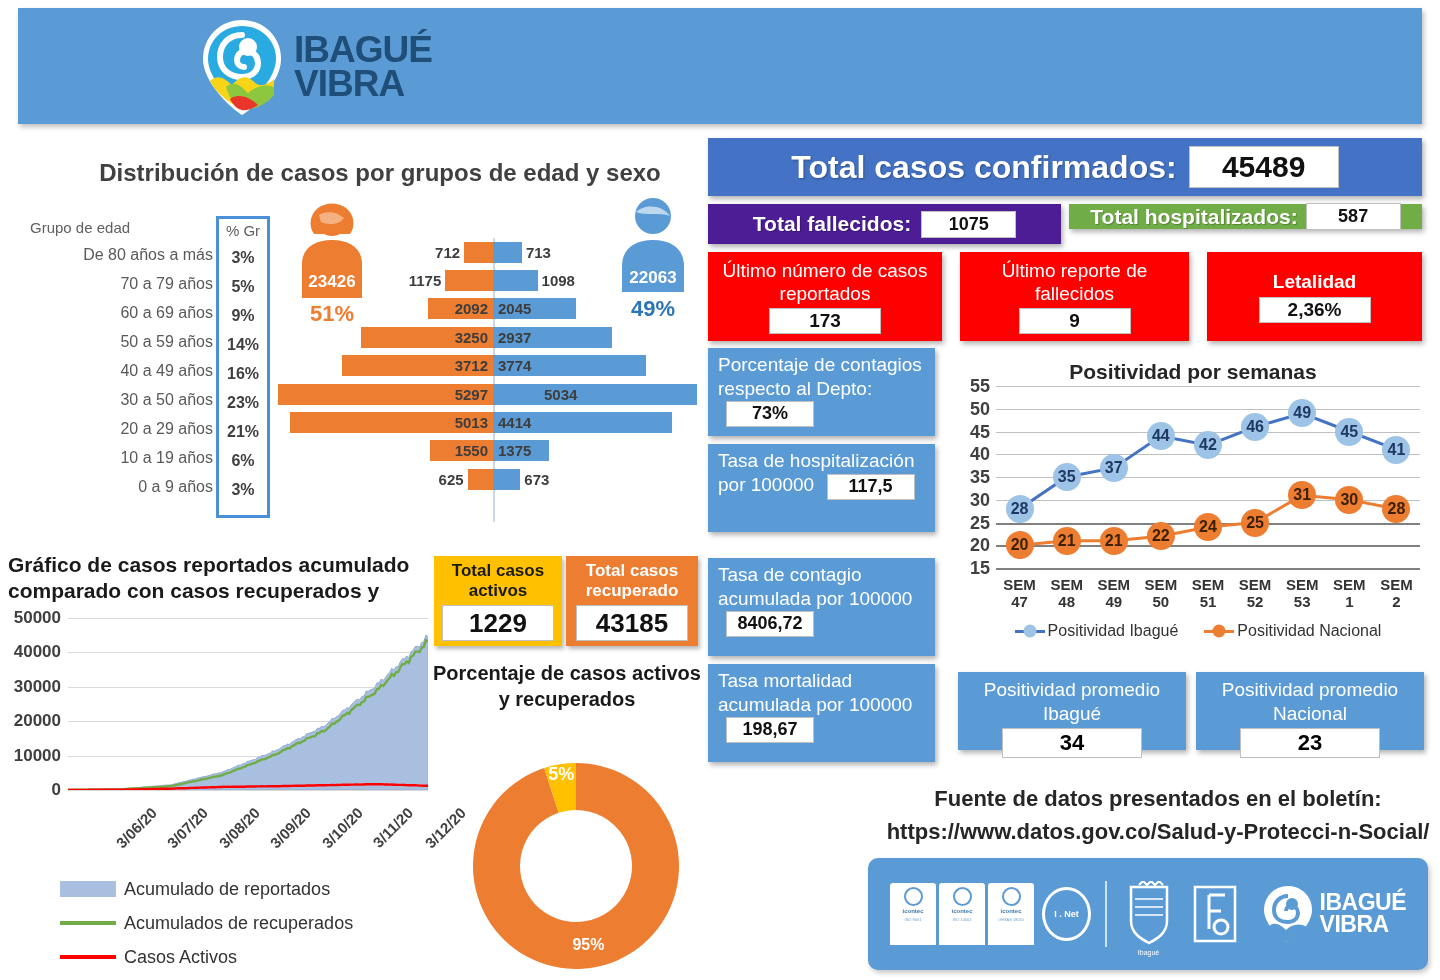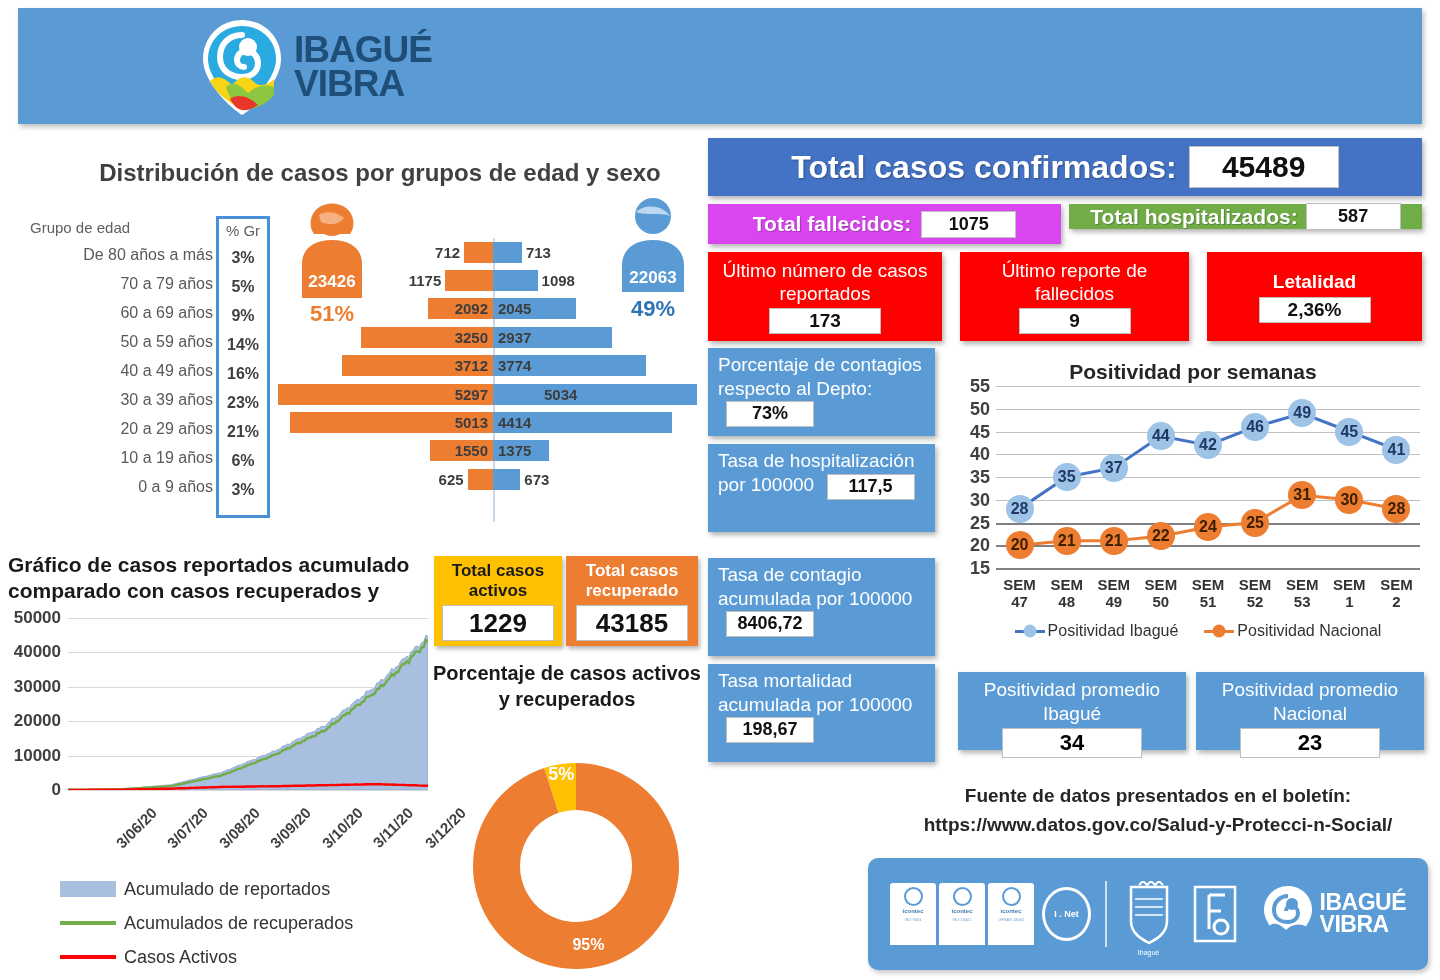--- a/index.html
+++ b/index.html
@@ -66,21 +66,21 @@
   
   .statbox { position:absolute; box-shadow:2px 3px 5px rgba(0,0,0,0.3); display:flex; align-items:center; }
   .valpill { background:#ffffff; border:1px solid #BFBFBF; font-weight:bold; color:#111;
              display:flex; align-items:center; justify-content:center; }
 
   #box-total { left:708px; top:138px; width:714px; height:58px; background:#4472C4;
                justify-content:center; gap:12px; }
   #box-total .lbl { color:#fff; font-weight:bold; font-size:32px; text-shadow:1px 1px 2px rgba(0,0,0,0.3); }
   #box-total .valpill { font-size:30px; padding:1px 14px; min-width:150px; height:42px; }
 
-  #box-fallecidos { left:708px; top:204px; width:353px; height:40px; background:#d946ef; justify-content:center; gap:10px; }
+  #box-fallecidos { left:708px; top:204px; width:353px; height:40px; background:#4c1d95; justify-content:center; gap:10px; }
   #box-hosp { left:1069px; top:204px; width:353px; height:25px; background:#70AD47; justify-content:center; gap:8px; }
   #box-fallecidos .lbl, #box-hosp .lbl { color:#fff; font-weight:bold; font-size:21px; text-shadow:1px 1px 1px rgba(0,0,0,0.25); }
   #box-fallecidos .valpill, #box-hosp .valpill { font-size:18px; height:27px; min-width:95px; }
 
   .redbox { background:#FE0000; flex-direction:column; justify-content:center; align-items:center; padding:4px 6px; }
   .redbox .lbl { color:#fff; font-size:19px; text-align:center; line-height:1.22; }
   .redbox .valpill { font-size:19px; height:26px; min-width:112px; margin-top:3px; }
   #box-ultcasos { left:708px; top:252px; width:234px; height:89px; }
   #box-ultfall  { left:960px; top:252px; width:229px; height:89px; }
   #box-letalidad{ left:1207px; top:252px; width:215px; height:89px; }
@@ -122,21 +122,21 @@
   .lgdot { width:13px; height:13px; border-radius:50%; position:absolute; left:50%; top:50%; transform:translate(-50%,-50%); }
 
   
   #bb-prom-ib { left:958px; top:672px; width:228px; height:78px; text-align:center; padding-top:6px; }
   #bb-prom-nc { left:1196px; top:672px; width:228px; height:78px; text-align:center; padding-top:6px; }
   .promval { background:#fff; border:1px solid #BFBFBF; font-weight:bold; font-size:22px;
              height:30px; width:140px; margin:2px auto 0; display:flex; align-items:center; justify-content:center; }
 
   
   #source { position:absolute; left:880px; top:782px; width:556px; text-align:center;
-            font-size:19px; font-weight:bold; color:#262626; line-height:1.5; }
+            font-size:22px; font-weight:bold; color:#262626; line-height:1.5; }
 
   
   #footer { position:absolute; left:868px; top:858px; width:560px; height:112px;
             background:#5B9BD5; border-radius:10px; display:flex; align-items:center;
             padding:0 22px; box-shadow:2px 3px 5px rgba(0,0,0,0.22); }
   .certcard { width:46px; height:62px; background:#fff; border-radius:3px 3px 0 0; margin-right:3px;
               display:flex; flex-direction:column; align-items:center; padding-top:4px; position:relative; }
   .certcard .seal { width:19px; height:19px; border:2px solid #5B9BD5; border-radius:50%; }
   .certcard .cn { font-size:6px; color:#3F7CAE; font-weight:bold; margin-top:2px; }
   .certcard .cs { font-size:4px; color:#6FA3CE; margin-top:3px; line-height:1.3; text-align:center; }
@@ -208,21 +208,21 @@
 <div id="pyramid-title">Distribución de casos por grupos de edad y sexo</div>
 
 <div id="pyr-region">
   <div id="age-label-col">
     <div class="hdr">Grupo de edad</div>
   <div class="row">De 80 años a más</div>
       <div class="row">70 a 79 años</div>
       <div class="row">60 a 69 años</div>
       <div class="row">50 a 59 años</div>
       <div class="row">40 a 49 años</div>
-      <div class="row">30 a 39 años</div>
+      <div class="row">30 a 50 años</div>
       <div class="row">20 a 29 años</div>
       <div class="row">10 a 19 años</div>
       <div class="row">0 a 9 años</div>
     </div>
   <div id="pct-col">
     <div class="hdr">% Gr</div>
   <div class="row">3%</div>
       <div class="row">5%</div>
       <div class="row">9%</div>
       <div class="row">14%</div>

